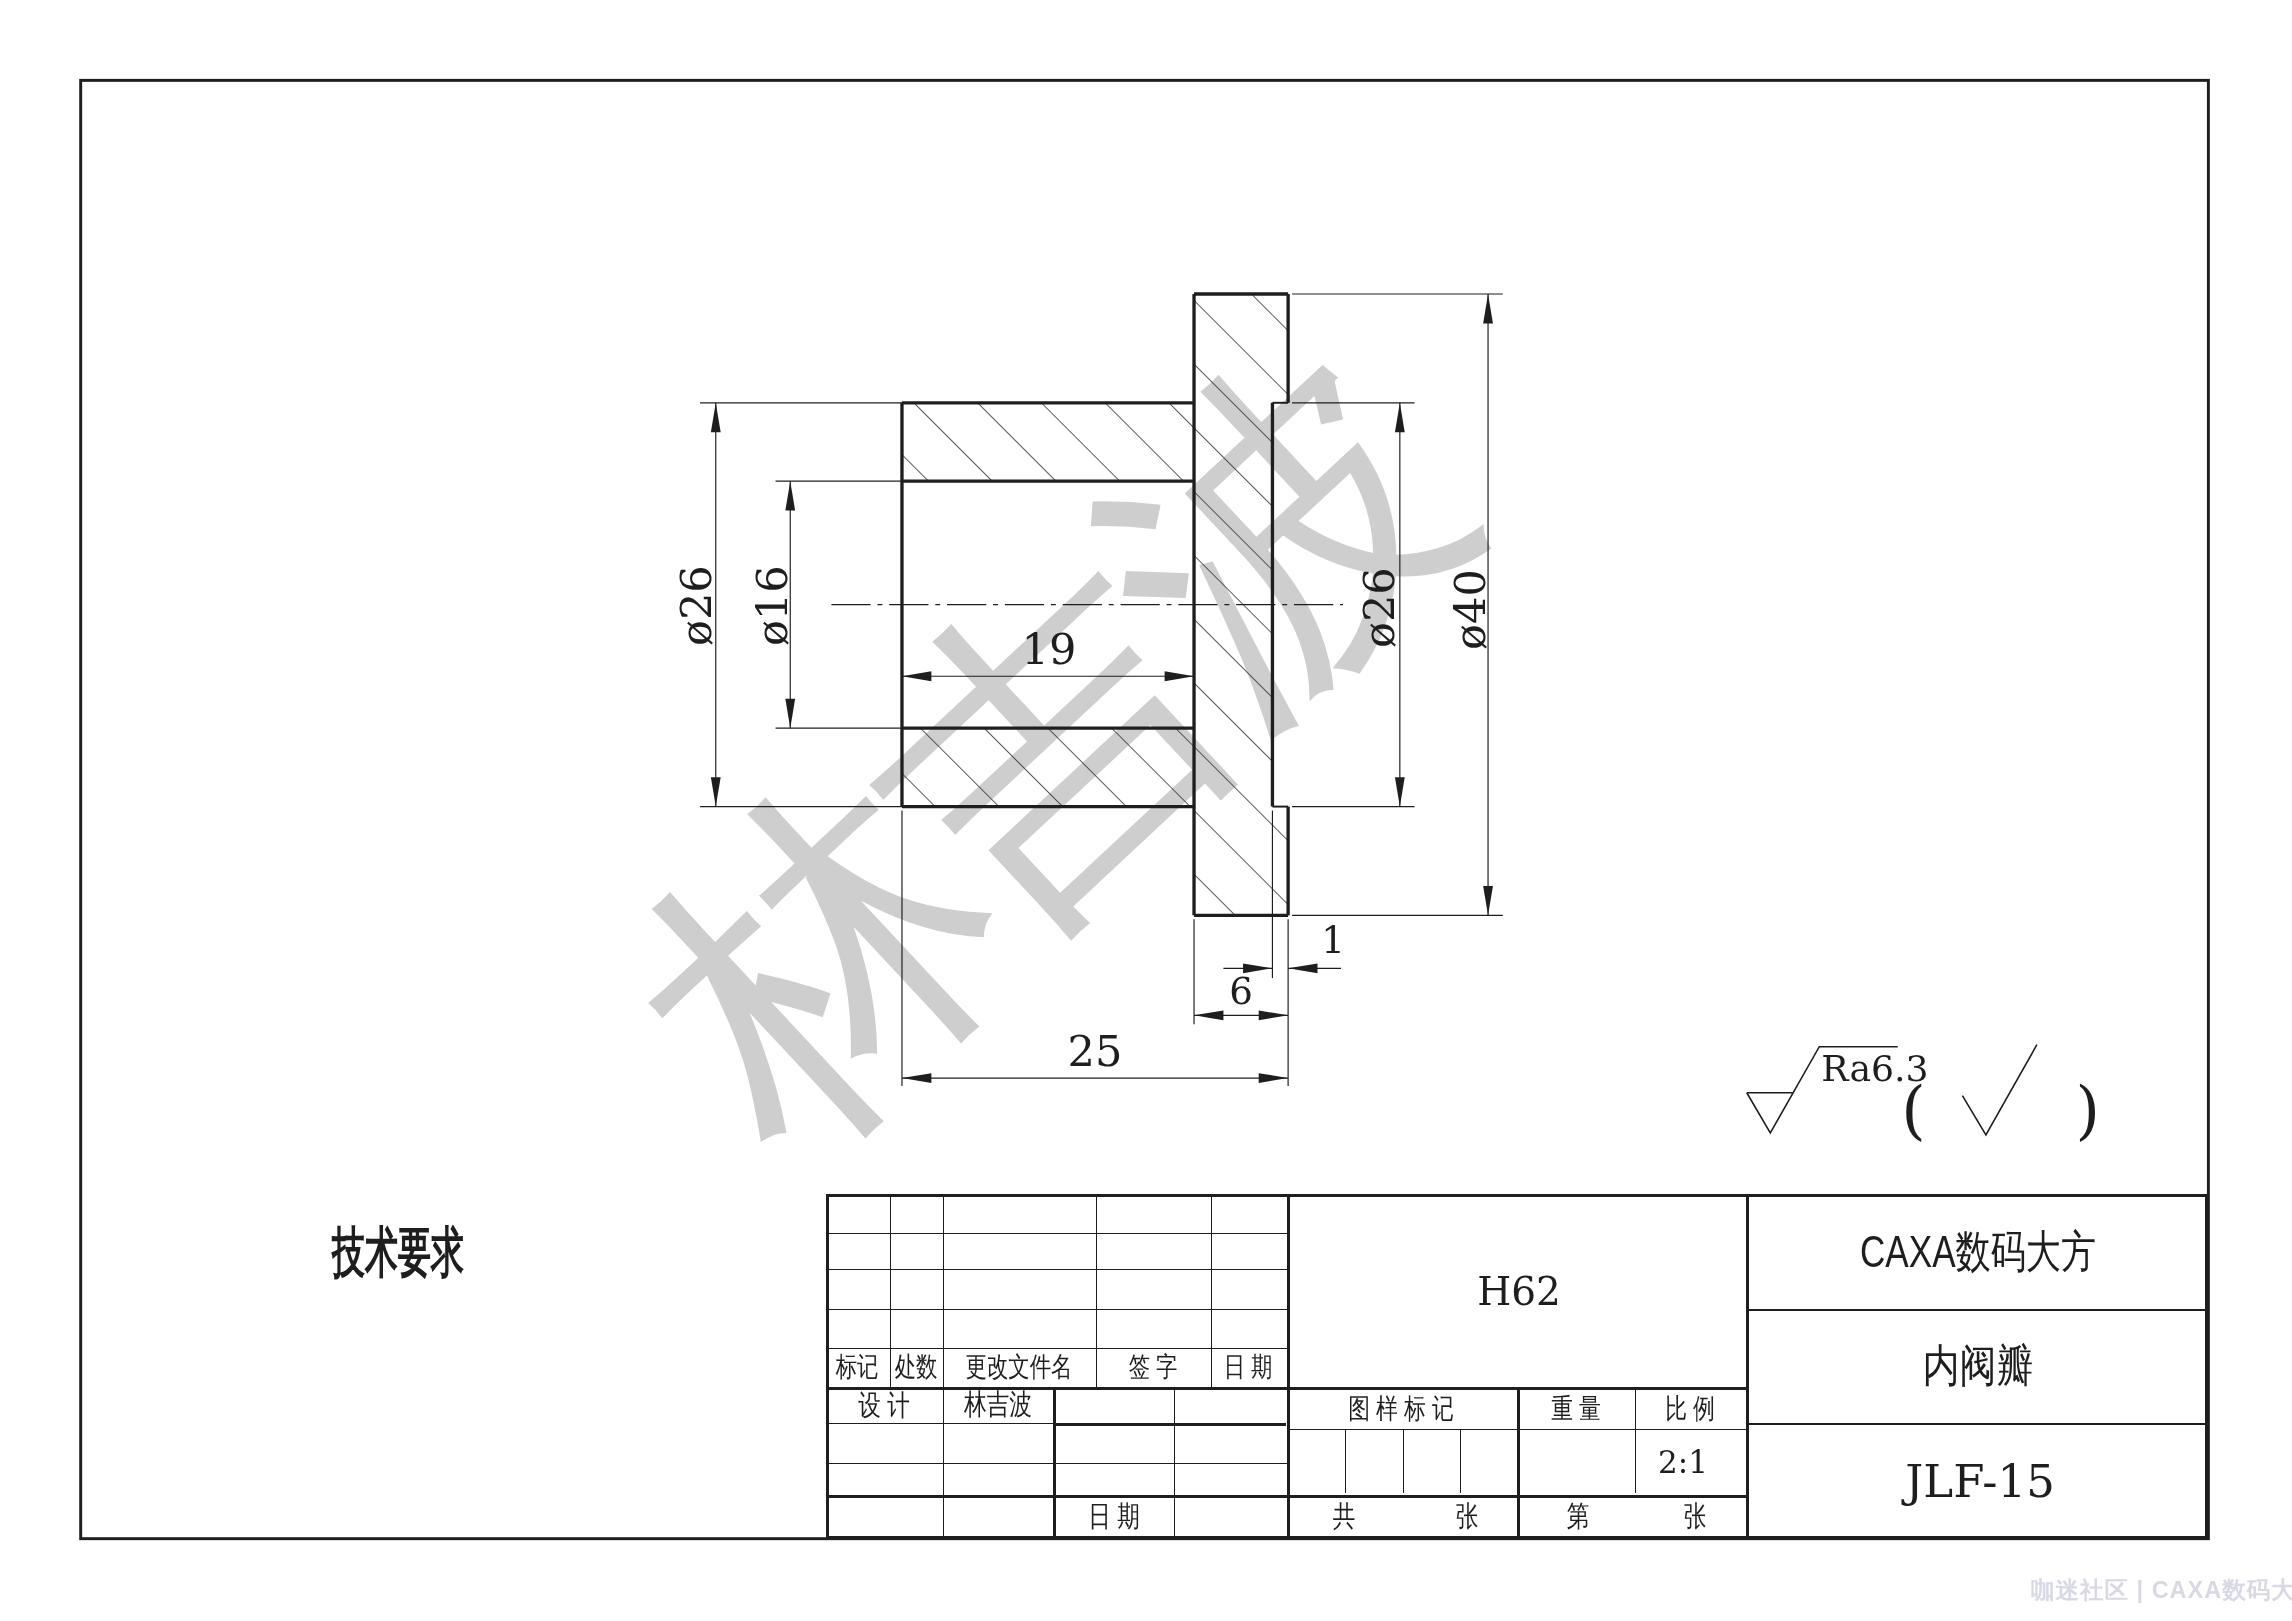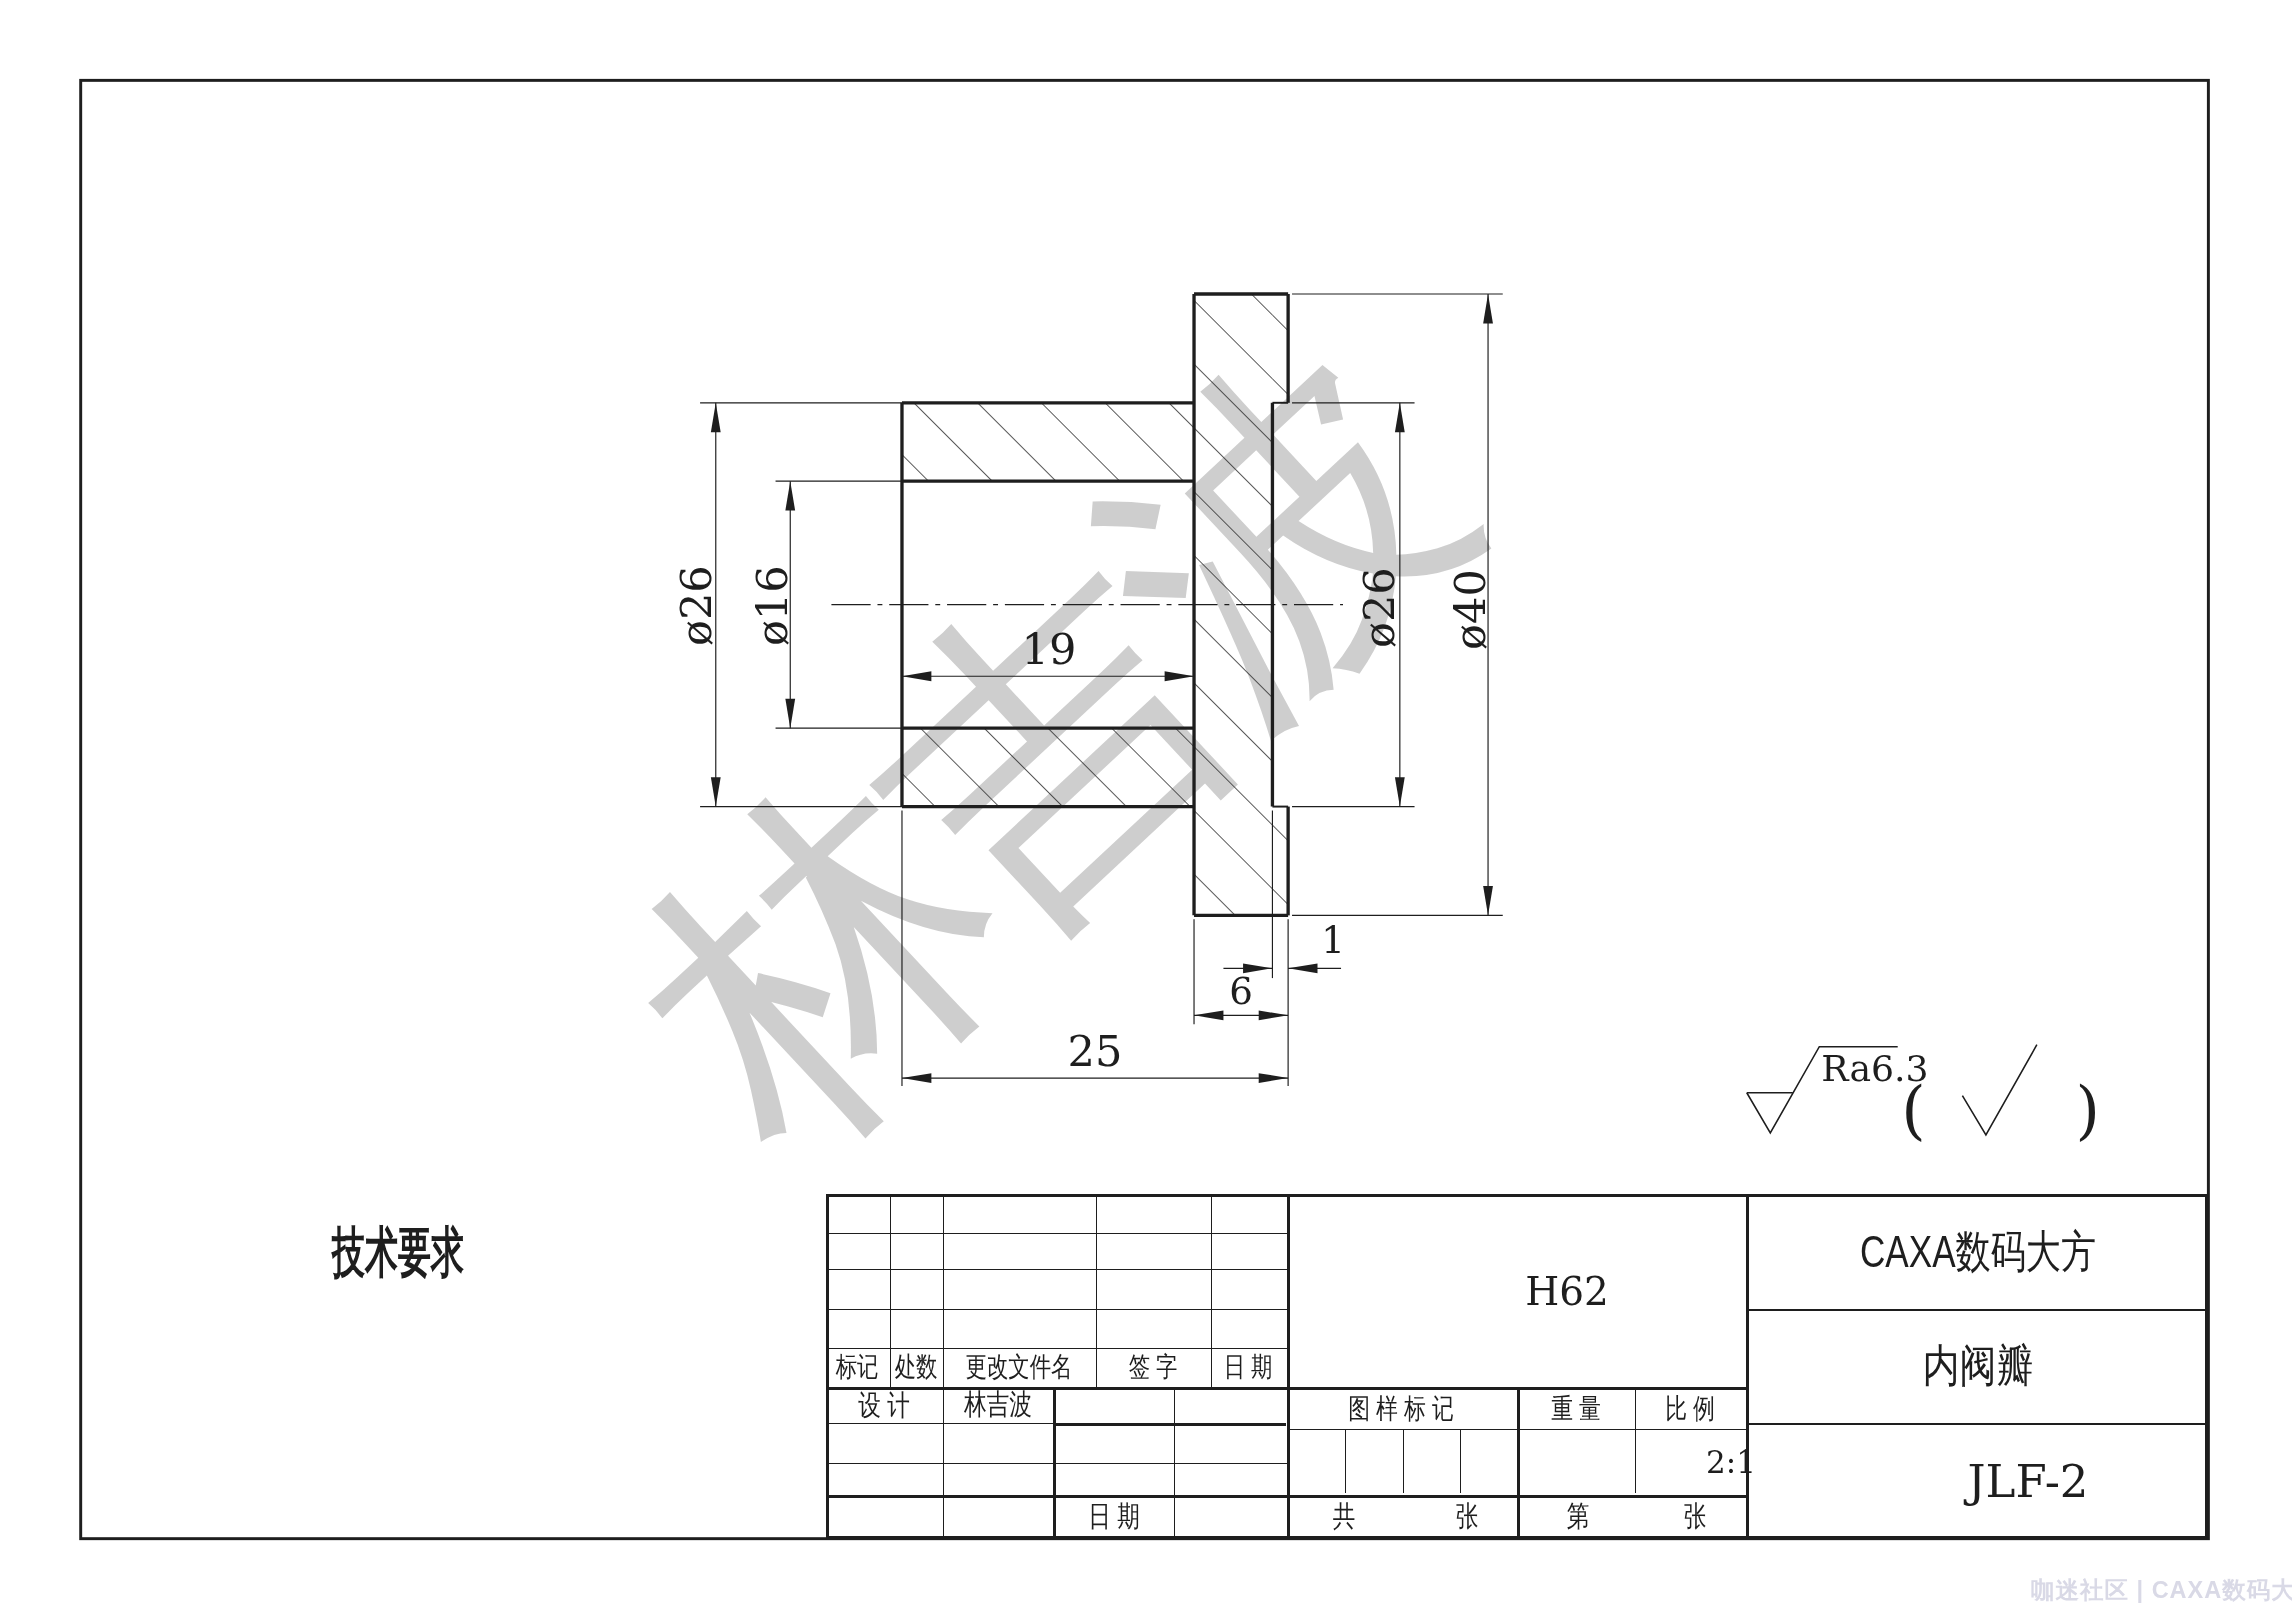--- a/index.html
+++ b/index.html
@@ -19,21 +19,21 @@
               transform:translate(-50%,-50%) scaleX(.60);
               font-size:55px;font-weight:600;white-space:nowrap;}
   .tech-items{position:absolute;left:177px;top:1307px;}
   .tech-item{height:55px;line-height:55px;font-size:30px;white-space:nowrap;
              transform:scaleX(.74);transform-origin:left center;font-weight:500;}
   
   .tblock{position:absolute;left:826px;top:1194px;width:1382px;height:345px;}
   .tl{position:absolute;background:#1e1e1e;}
   .tbx{position:absolute;transform:translate(-50%,-50%);white-space:nowrap;color:#1e1e1e;}
   .cjk{transform:translate(-50%,-50%) scaleX(.78);}
-  .serif{font-family:"DejaVu Serif","Liberation Serif",serif;margin-left:48px;}
+  .serif{font-family:"DejaVu Serif","Liberation Serif",serif;}
   .dim{font-family:"DejaVu Serif","Liberation Serif",serif;fill:#1e1e1e;font-size:44px;}
   .small-dim{font-family:"DejaVu Serif","Liberation Serif",serif;fill:#1e1e1e;font-size:38px;}
 </style>
 </head>
 <body>
 
 <div class="page">
 
   <div class="wm-sign">林吉波</div>
 
@@ -206,19 +206,19 @@
     <span class="tbx cjk" style="left:864px;top:215px;font-size:28px">比  例</span>
     <span class="tbx serif" style="left:857px;top:268px;font-size:31px">2:1</span>
 
     <span class="tbx cjk" style="left:518px;top:323px;font-size:29px">共</span>
     <span class="tbx cjk" style="left:641px;top:323px;font-size:29px">张</span>
     <span class="tbx cjk" style="left:752px;top:323px;font-size:29px">第</span>
     <span class="tbx cjk" style="left:869px;top:323px;font-size:29px">张</span>
 
     <span class="tbx" style="left:1152px;top:58px;font-size:45px;transform:translate(-50%,-50%) scaleX(.78);font-weight:500">CAXA数码大方</span>
     <span class="tbx" style="left:1152px;top:172px;font-size:45px;transform:translate(-50%,-50%) scaleX(.82);font-weight:500">内阀瓣</span>
-    <span class="tbx serif" style="left:1154px;top:287px;font-size:45px">JLF-2</span>
+    <span class="tbx serif" style="left:1154px;top:287px;font-size:45px">JLF-15</span>
   </div>
 
   <div class="wm-corner">咖迷社区 | CAXA数码大方</div>
 
 </div>
 
 
 </body></html>

